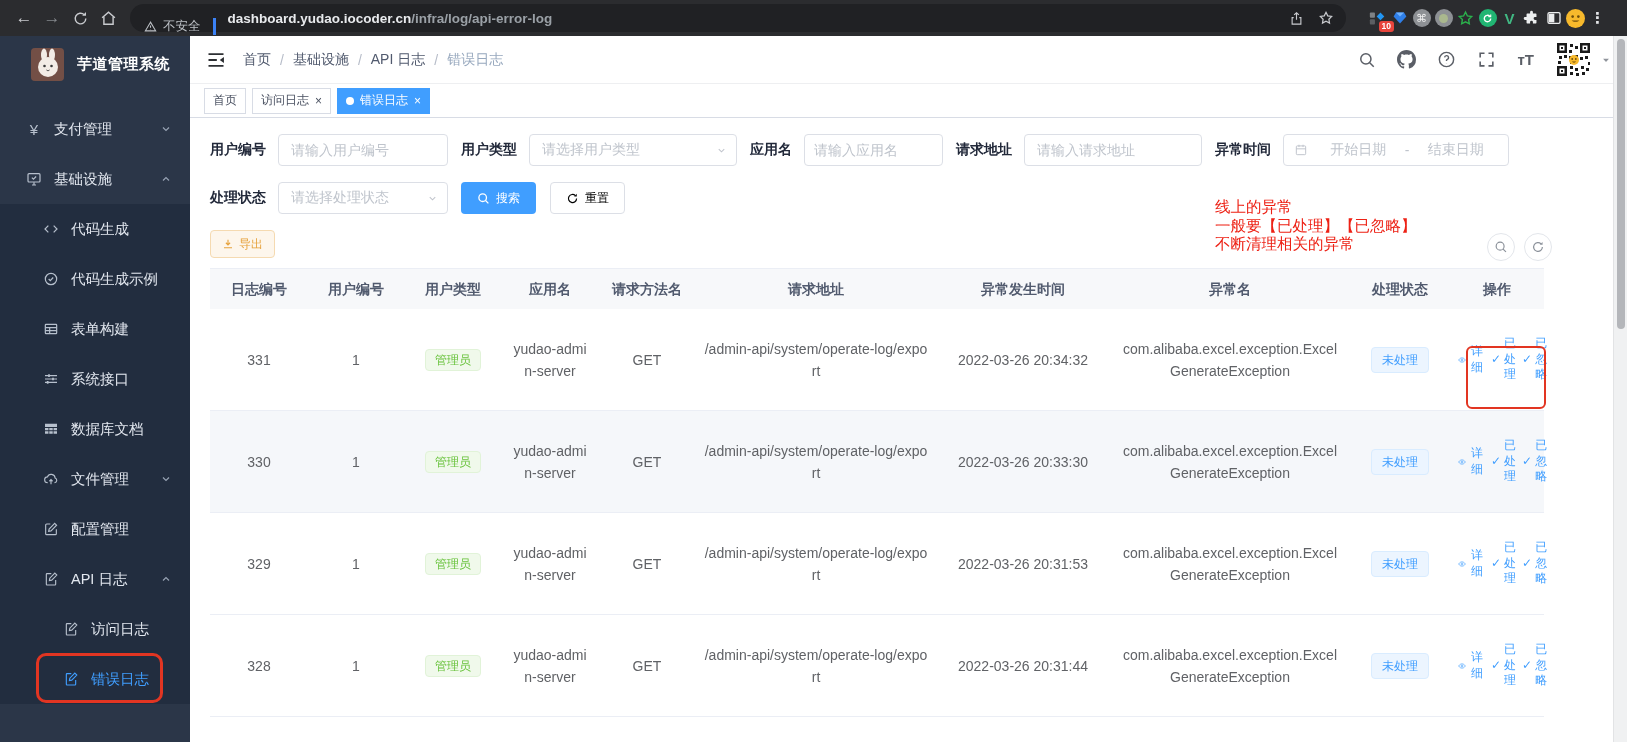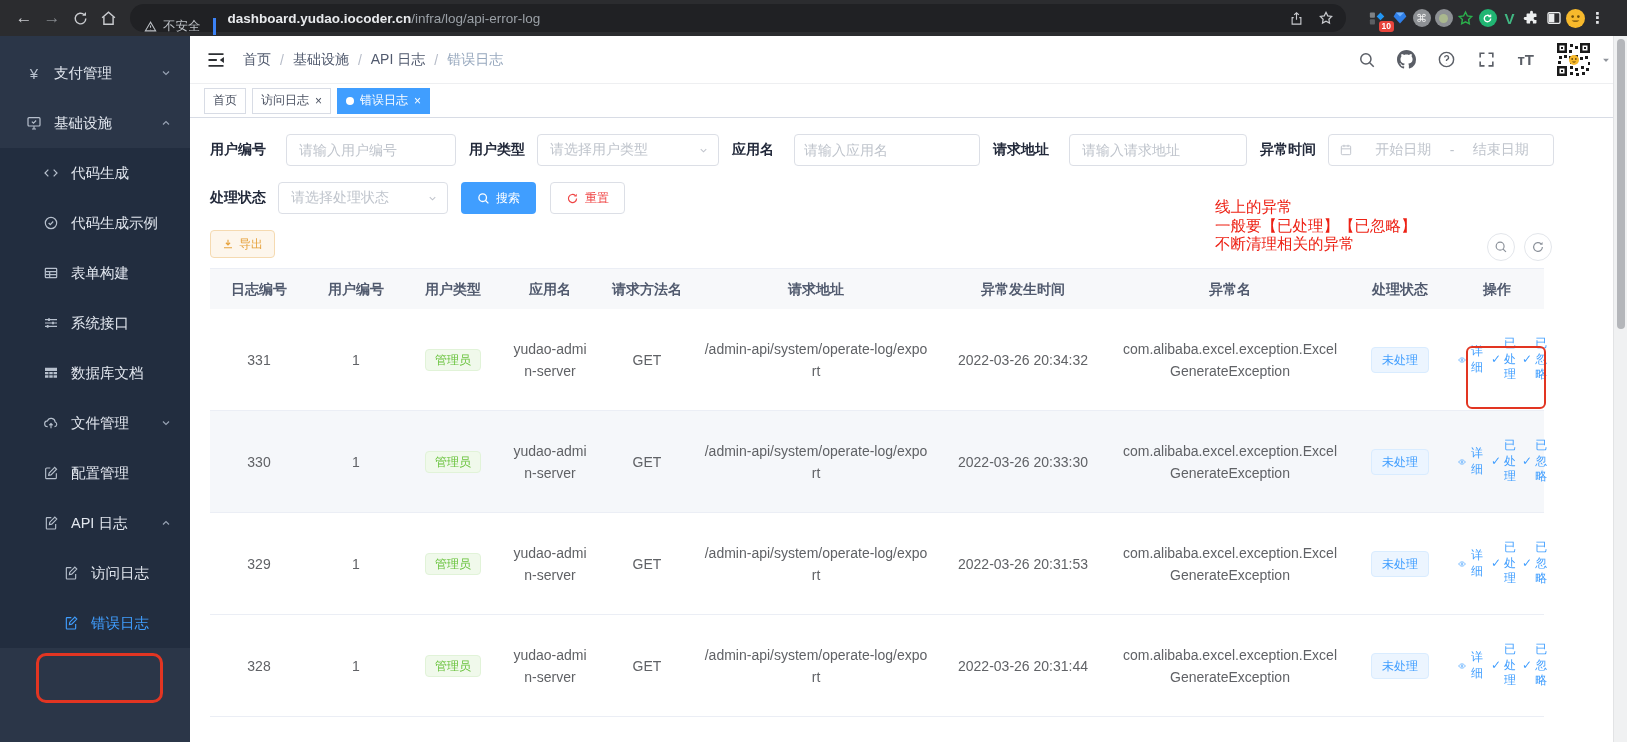--- a/index.html
+++ b/index.html
@@ -11,21 +11,21 @@
   }
   svg { display:block; }
 
   
   .chrome { height:36px; background:#2b2c2f; display:flex; align-items:center; padding:0 10px; color:#c9cbcf; }
   .nav-ic { width:28px; height:28px; border-radius:50%; display:flex; align-items:center; justify-content:center; font-size:17px; flex-shrink:0; }
   .nav-ic.dim { color:#85888d; }
   .url-pill { flex:1; min-width:0; height:28px; background:#202124; border-radius:14px; display:flex; align-items:center; padding:0 6px 0 14px; margin:0 8px; }
   .url-warning { display:flex; align-items:center; gap:6px; color:#bdc1c6; font-size:12.5px; padding-right:12px; border-right:3px solid #3b82f6; white-space:nowrap;margin-top:16px; }
   .url-text { font-size:13.5px; color:#e8eaed; white-space:nowrap; overflow:hidden; margin-left:12px; font-weight:600; }
-  .url-path { color:#9aa0a6; font-weight:400; }
+  .url-path { color:#9aa0a6; font-weight:700; }
   .pill-actions { margin-left:auto; display:flex; align-items:center; gap:2px; }
   .ext-area { display:flex; align-items:center; gap:3px; padding:0 10px 0 14px; flex-shrink:0; }
   .ext { width:19px; height:19px; display:flex; align-items:center; justify-content:center; position:relative; font-size:13px; }
   .ext-badge { position:absolute; right:-7px; bottom:-4px; background:#e8453c; color:#fff; font-size:8.5px; font-weight:700; border-radius:3px; padding:1px 3px; line-height:1; }
   .circle-ext { width:18px; height:18px; border-radius:50%; background:#8d9094; display:flex; align-items:center; justify-content:center; color:#eee; font-size:11px; }
   .circle-ext.green { background:#21b573; color:#fff; }
   .inner-dot { width:9px; height:9px; border-radius:50%; background:#aab88e; }
   .vue-v { color:#41b883; font-weight:700; font-size:15px; }
   .emoji-face { width:19px; height:19px; border-radius:50%; background:#f7b92c; position:relative; }
   .dots-menu { color:#e4e6e8; font-size:15px; font-weight:700; letter-spacing:0; }
@@ -66,31 +66,31 @@
   .tag { height:26px; display:inline-flex; align-items:center; padding:0 8px; border:1px solid #d8dce5; background:#fff; color:#495060; font-size:12px; gap:6px; cursor:pointer; white-space:nowrap; }
   .tag.active { background:#409eff; border-color:#409eff; color:#fff; }
   .tag .dot { width:8px; height:8px; border-radius:50%; background:#fff; }
   .tag .close { font-size:12px; line-height:1; }
 
   
   .content { flex:1; padding:16px 20px 0; position:relative; overflow:hidden; background:#fff; }
   .frow { display:flex; align-items:center; margin-bottom:16px; }
   .fitem { display:flex; align-items:center; margin-right:13px; }
   .flabel { font-size:14px; font-weight:700; color:#22293a; margin-right:12px; white-space:nowrap; }
-  .inp { height:32px; border:1px solid #dcdfe6; border-radius:4px; padding:0 12px; font-size:14px; color:#606266; background:#fff; outline:none; font-family:inherit;margin-left:8px; }
+  .inp { height:32px; border:1px solid #dcdfe6; border-radius:4px; padding:0 12px; font-size:14px; color:#606266; background:#fff; outline:none; font-family:inherit; }
   .inp::placeholder { color:#bfc4cc; }
   .select { height:32px; border:1px solid #dcdfe6; border-radius:4px; display:flex; align-items:center; padding:0 28px 0 12px; font-size:14px; color:#bfc4cc; position:relative; background:#fff; cursor:pointer; }
   .select .sel-chev { position:absolute; right:9px; color:#c0c4cc; }
   .daterange { height:32px; width:226px; border:1px solid #dcdfe6; border-radius:4px; display:flex; align-items:center; padding:0 10px; font-size:14px; color:#bfc4cc; background:#fff; cursor:pointer; }
   .dr-cal { color:#c0c4cc; margin-right:8px; }
   .dr-txt { flex:1; text-align:center; white-space:nowrap; }
   .dr-sep { padding:0 4px; }
   .btn { height:32px; border-radius:4px; font-size:12px; display:inline-flex; align-items:center; gap:6px; padding:0 15px; border:1px solid transparent; cursor:pointer; font-family:inherit; white-space:nowrap; }
   .btn-primary { background:#409eff; color:#fff; }
-  .btn-plain { background:#fff; border-color:#dcdfe6; color:#ef4444; }
+  .btn-plain { background:#fff; border-color:#dcdfe6; color:#000000; }
   .btn-export { height:28px; font-size:12px; padding:0 11px; background:#fdf6ec; border:1px solid #f5dab1; color:#e6a23c; border-radius:4px; display:inline-flex; align-items:center; gap:5px; cursor:pointer; font-family:inherit; }
   .export-row { display:flex; align-items:center; height:28px; margin-bottom:10px; }
   .annotation { position:absolute; left:1025px; top:80px; color:#ed2115; font-size:15.5px; line-height:18.5px; font-weight:500; white-space:nowrap; }
   .tool-circles { position:absolute; right:75px; top:115px; display:flex; gap:9px; }
   .circ { width:28px; height:28px; border-radius:50%; border:1px solid #e3e6eb; display:flex; align-items:center; justify-content:center; color:#8a9099; background:#fff; cursor:pointer; }
 
   
   .table { width:1334px; border-top:1px solid #ebeef5; }
   .thead { display:flex; align-items:center; height:40px; background:#f7f8fa; font-size:14px; font-weight:700; color:#515a6e; }
   .tcell { padding:0 8px; text-align:center; word-break:break-all; line-height:22px; }
@@ -204,20 +204,33 @@
           <path d="M6 12c1.2 2 6.8 2 8 0z" fill="#6d4c0a"></path>
         </svg>
     </span>
     <span class="ext dots-menu">⋮</span>
   </div>
 </div>
 
 <div class="app">
 
   <div class="sidebar">
+    <div class="logo-row">
+      <svg width="33" height="33" viewBox="0 0 33 33" style="border-radius:4px">
+        <rect width="33" height="33" fill="#6b5a4e"></rect>
+        <rect width="33" height="33" fill="#8a2f2f" opacity="0.25"></rect>
+        <ellipse cx="13" cy="7" rx="3" ry="6.5" fill="#f3ece6"></ellipse>
+        <ellipse cx="21" cy="7" rx="3" ry="6.5" fill="#f3ece6"></ellipse>
+        <circle cx="17" cy="19" r="10" fill="#f3ece6"></circle>
+        <circle cx="13.5" cy="18" r="1.3" fill="#3a3a3a"></circle>
+        <circle cx="20.5" cy="18" r="1.3" fill="#3a3a3a"></circle>
+        <path d="M15.5 22c1 .9 2 .9 3 0" stroke="#3a3a3a" stroke-width="1" fill="none"></path>
+      </svg>
+      <span class="app-title">芋道管理系统</span>
+    </div>
 
     <div class="menu">
       <div class="menu-item">
         <span class="mi-icon">¥</span>
         <span>支付管理</span>
         <span class="chev">
           <svg width="12" height="12" viewBox="0 0 24 24" fill="none" stroke="currentColor" stroke-width="2.4">
               <path d="M6 9l6 6 6-6"></path>
             </svg>
         </span>
@@ -453,32 +466,32 @@
 
     <div class="content">
 
       <div class="frow">
         <div class="fitem">
           <span class="flabel">用户编号</span>
           <input class="inp" style="width: 170px;" placeholder="请输入用户编号">
         </div>
         <div class="fitem">
           <span class="flabel">用户类型</span>
-          <div class="select" style="width:182px">
+          <div class="select" style="width:208px">
             <span>请选择用户类型</span>
             <span class="sel-chev">
               <svg width="11" height="11" viewBox="0 0 24 24" fill="none" stroke="currentColor" stroke-width="2.2">
                   <path d="M6 9l6 6 6-6"></path>
                 </svg>
             </span>
           </div>
         </div>
         <div class="fitem">
           <span class="flabel">应用名</span>
-          <input class="inp" style="width: 186px; padding-left: 9px;" placeholder="请输入应用名">
+          <input class="inp" style="width: 139px; padding-left: 9px;" placeholder="请输入应用名">
         </div>
         <div class="fitem">
           <span class="flabel">请求地址</span>
           <input class="inp" style="width: 178px;" placeholder="请输入请求地址">
         </div>
         <div class="fitem">
           <span class="flabel">异常时间</span>
           <div class="daterange">
             <span class="dr-cal">
               <svg width="14" height="14" viewBox="0 0 24 24" fill="none" stroke="currentColor" stroke-width="1.7">

